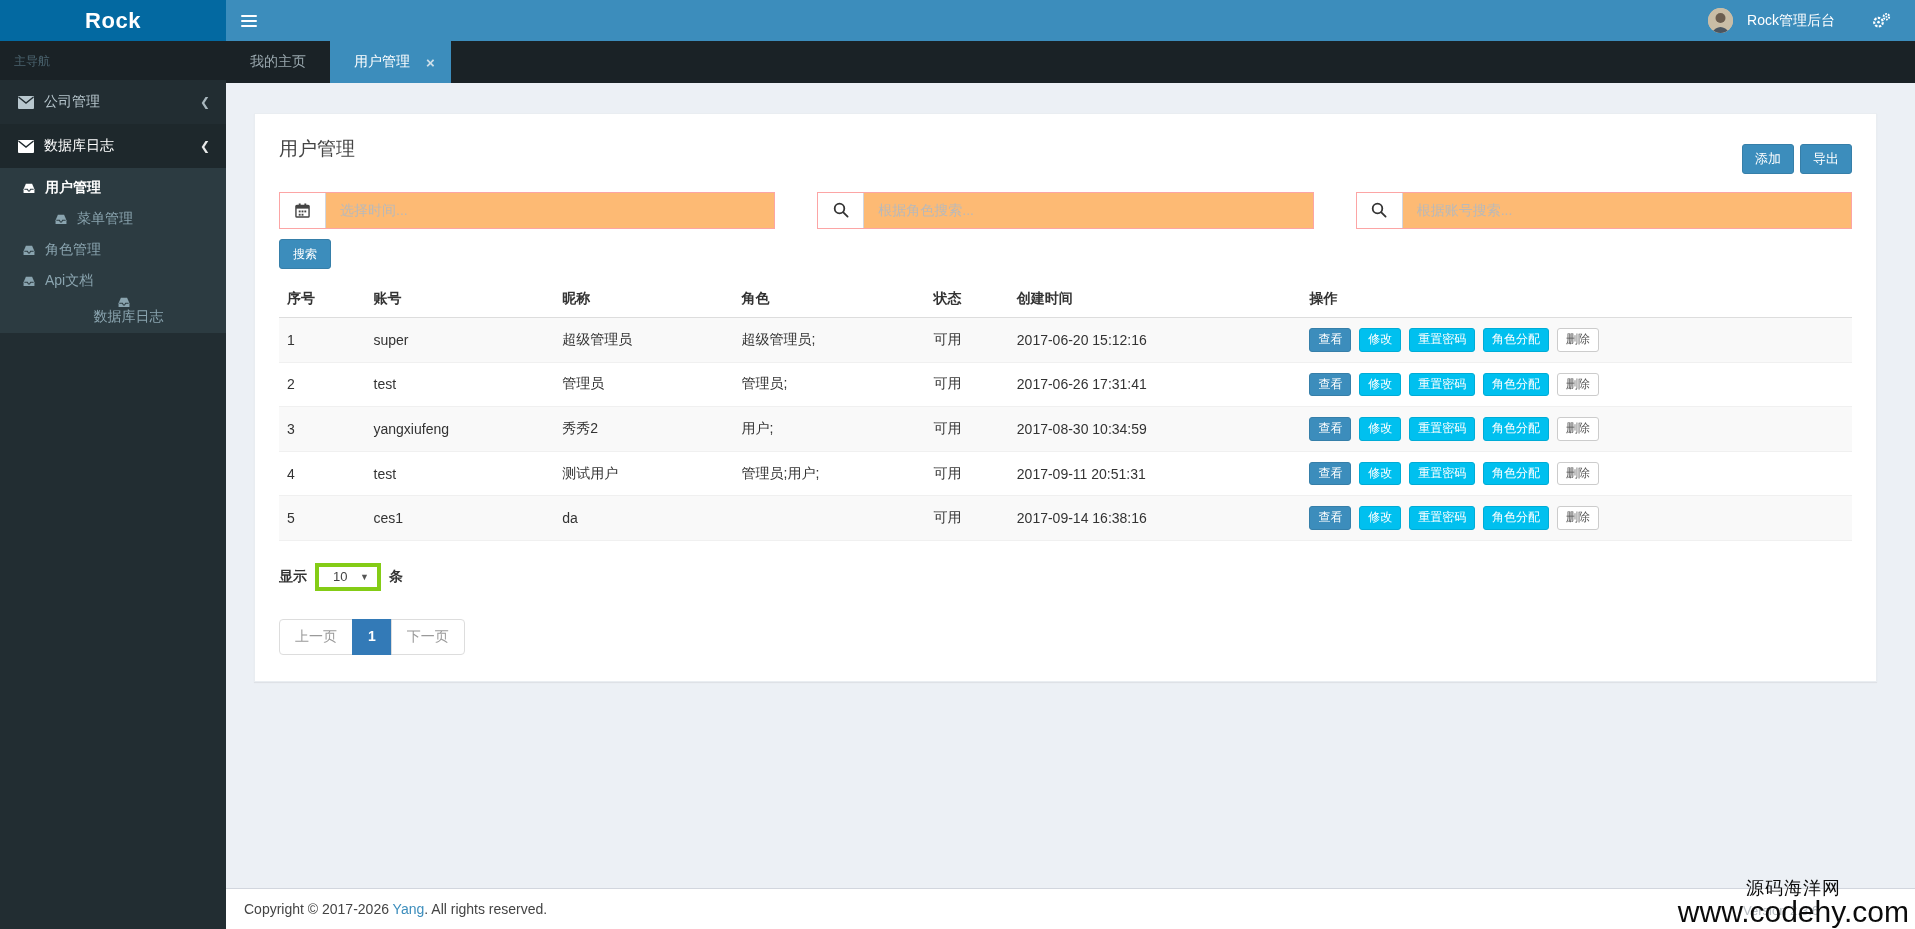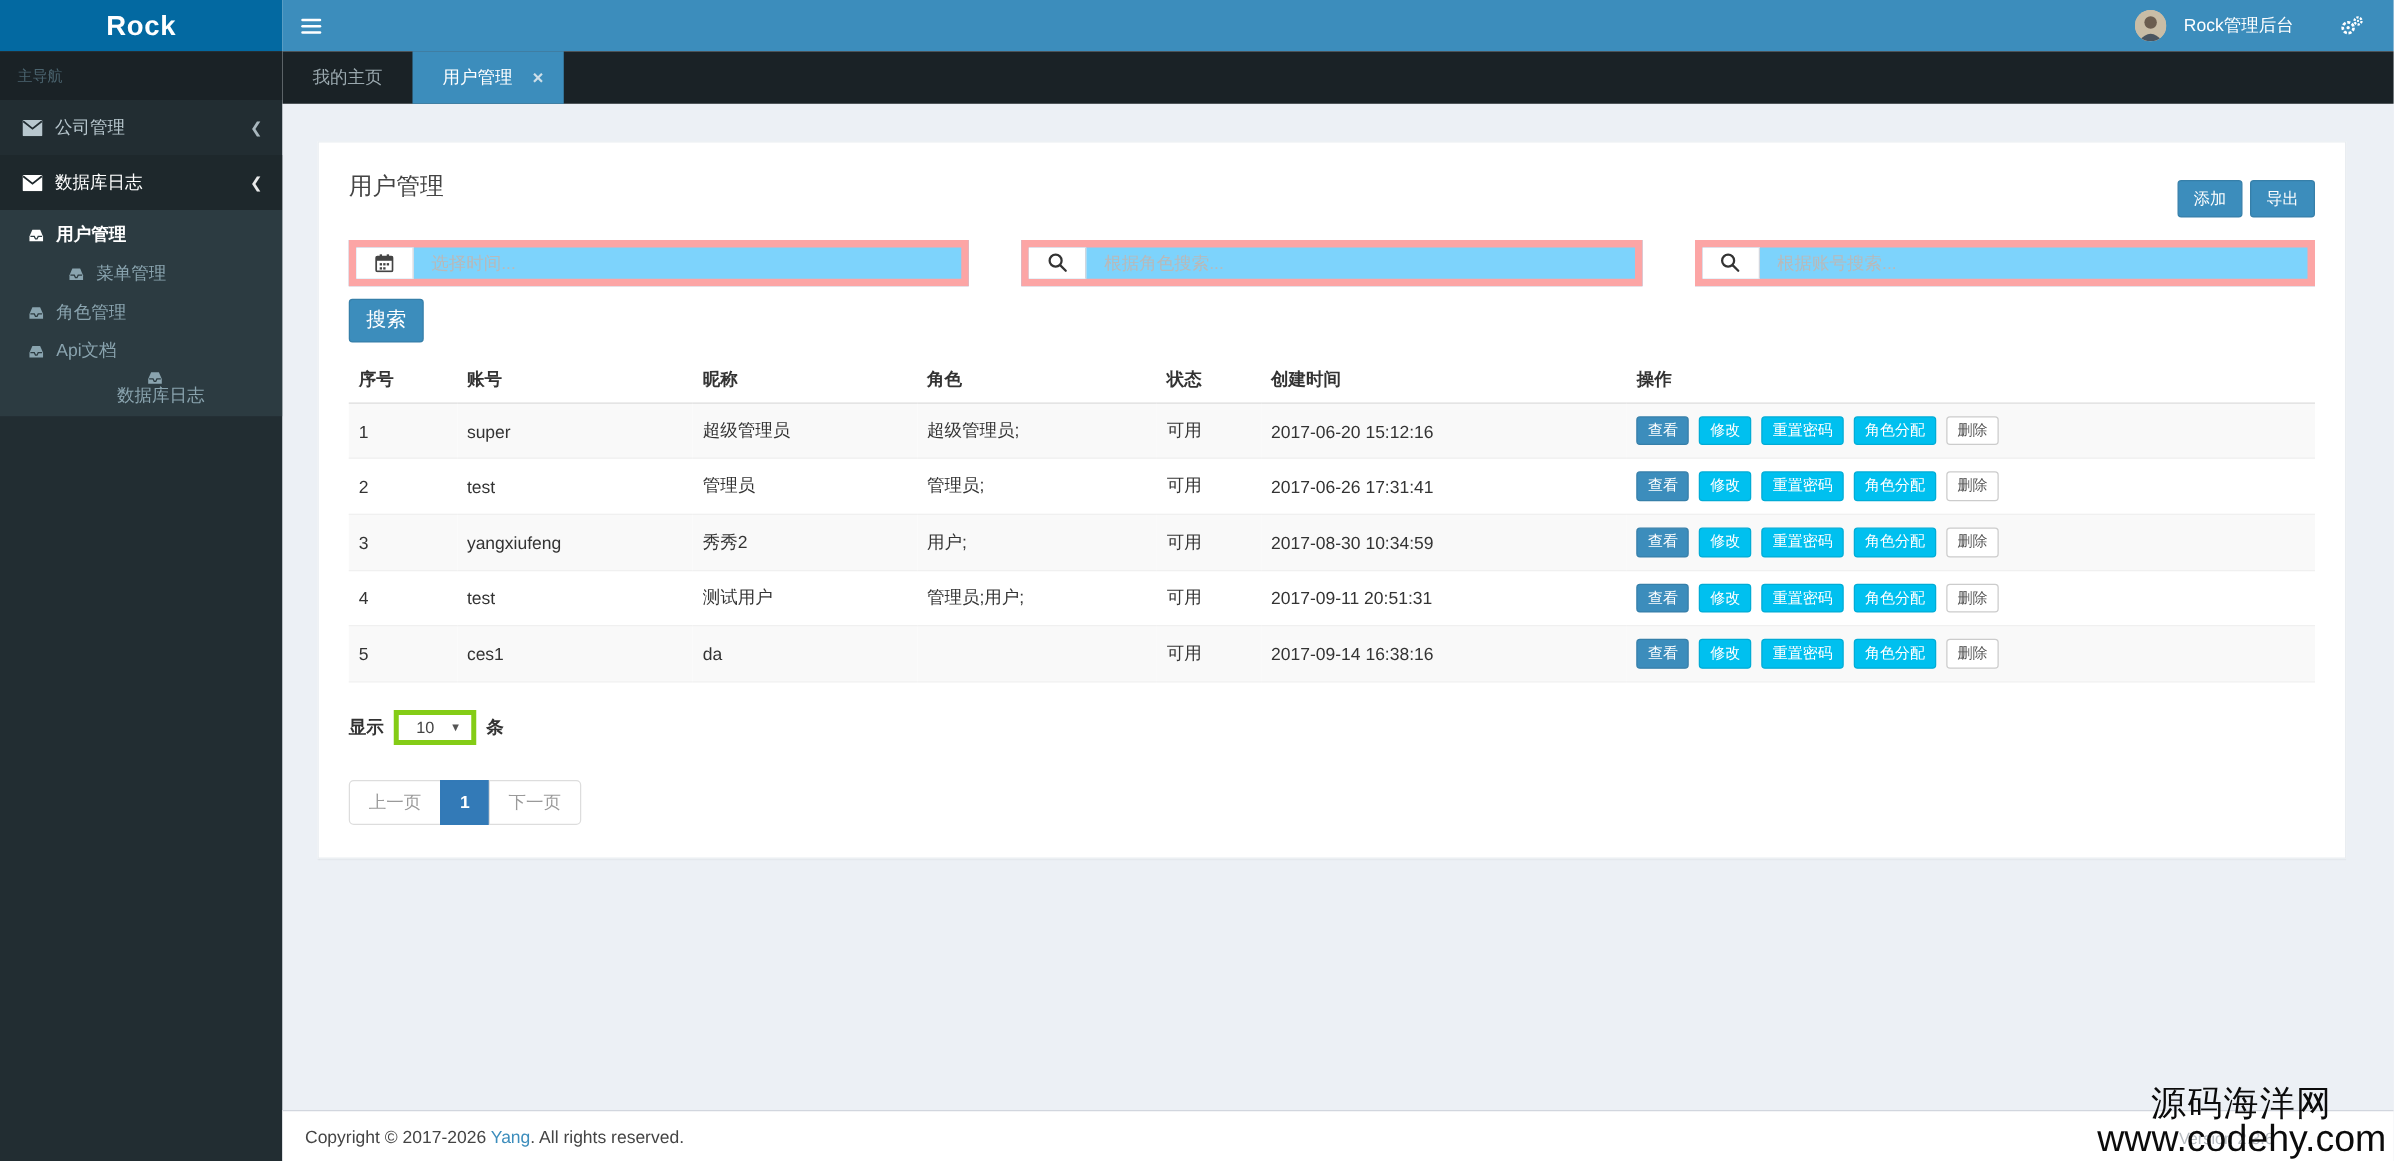--- a/index.html
+++ b/index.html
@@ -44,26 +44,26 @@
   
   .content { flex:1; padding:30px 38px 0 28px; min-height:0; }
   .card { background:#fff; border:1px solid #e9edf1; box-shadow:0 1px 1px rgba(0,0,0,.06); padding:20px 24px 26px 24px; min-height:508px; }
   .card-head { display:flex; justify-content:space-between; align-items:flex-start; }
   .page-title { font-size:19px; font-weight:normal; color:#444; padding-top:2px; }
   .head-btns { display:flex; gap:6px; margin-top:10px; }
   .btn { display:inline-block; background:#3c8dbc; color:#fff; border:1px solid #367fa9; border-radius:3px;
          font-size:13px; padding:6px 12px; cursor:pointer; line-height:1.2; }
 
   .search-row { display:flex; gap:42px; margin-top:18px; }
-  .input-group { flex:1; display:flex; height:37px; border:6px solid #fca5a5; background:#7dd3fc; }
+  .input-group { flex:1; display:flex; height:37px; border:1px solid #fca5a5; background:#fdba74; }
   .addon { width:46px; display:flex; align-items:center; justify-content:center; border-right:1px solid #d2d6de; background:#fff; }
   .input-group input { flex:1; border:0; outline:none; padding:0 14px; font-size:14px; color:#555;
                        font-family:"Liberation Sans","DejaVu Sans",sans-serif; background:transparent; }
   .input-group input::placeholder { color:#b9b9b9; }
-  .search-btn { margin-top:10px; padding:7px 13px; font-size:16px; }
+  .search-btn { margin-top:10px; padding:7px 13px; font-size:12px; }
 
   
   table { width:100%; border-collapse:collapse; margin-top:12px; }
   th { text-align:left; font-weight:bold; font-size:14px; color:#333; padding:9px 8px; border-bottom:1px solid #ddd; }
   td { padding:10px 8px; font-size:14px; color:#333; border-bottom:1px solid #f0f0f0; height:41px; }
   tbody tr:nth-child(odd) { background:#f9f9f9; }
   .col-no{width:5.5%} .col-acc{width:12%} .col-nick{width:11.4%} .col-role{width:12.2%}
   .col-st{width:5.3%} .col-time{width:18.6%}
   .act-btn { display:inline-block; border-radius:3px; font-size:12px; padding:3px 8px; margin-right:4px; cursor:pointer; color:#fff; line-height:1.3; }
   .a-primary { background:#3c8dbc; border:1px solid #367fa9; }
@@ -83,21 +83,21 @@
 
   
   .footer { flex:0 0 41px; background:#fff; border-top:1px solid #d2d6de; display:flex; align-items:center;
             padding-left:18px; color:#444; font-size:14px; position:relative; }
   .footer a { color:#3c8dbc; text-decoration:none; }
   .version { position:absolute; right:96px; bottom:11px; color:#b7bcc1; font-size:13px; }
 
   
   .watermark { position:absolute; right:6px; bottom:2px; text-align:center; color:#0b0b0b; z-index:20;
                pointer-events:none; line-height:1.0; }
-  .watermark .l1 { font-size:28px; letter-spacing:1px; }
+  .watermark .l1 { font-size:18px; letter-spacing:1px; }
   .watermark .l2 { font-size:30px; }
 </style>
 </head>
 <body>
 
 <div class="app">
 
   <div class="navbar">
     <div class="logo">Rock</div>
     <div class="navbar-main">

